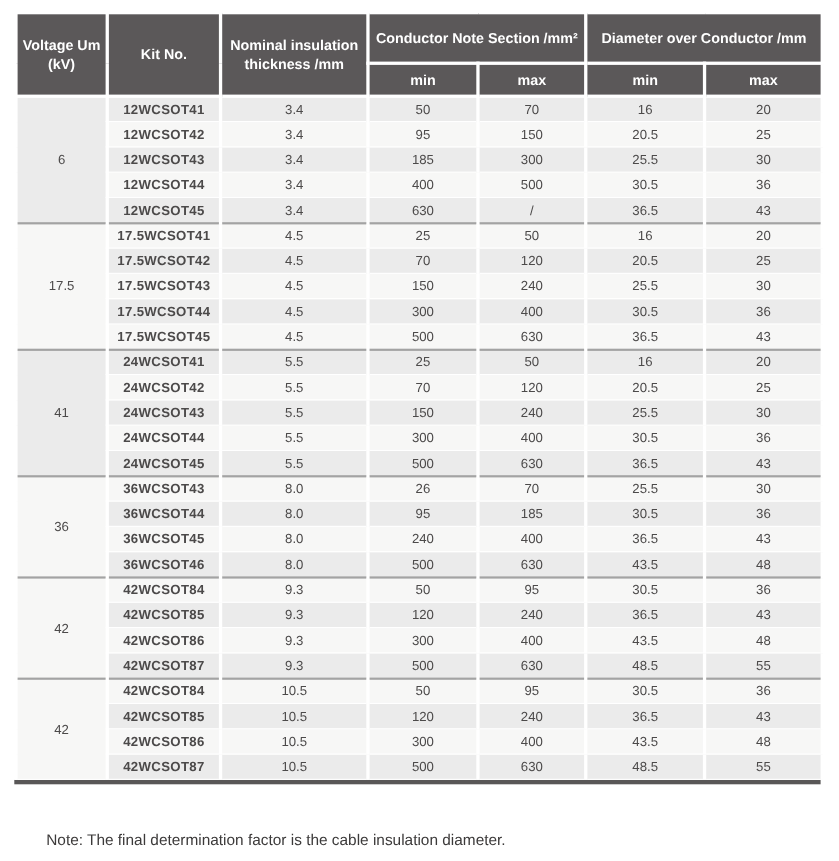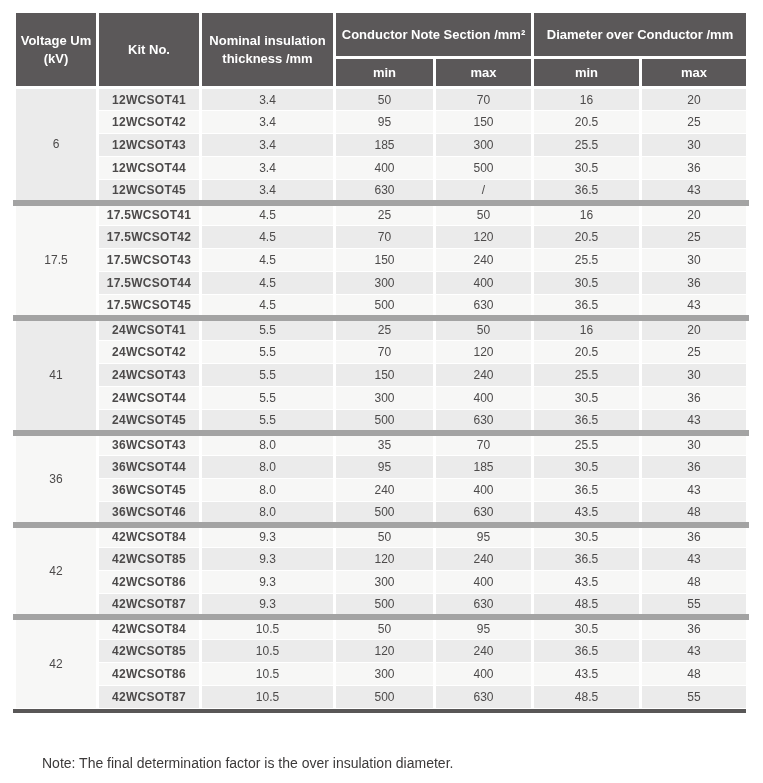--- a/index.html
+++ b/index.html
@@ -45,21 +45,21 @@
     color: #4c4a4a;
     text-align: center;
     vertical-align: middle;
     border: 1px solid #ffffff;
     border-left-width: 3px;
     border-right-width: 3px;
     padding: 0 2px;
   }
   tbody tr.dark td  { background: #ebebeb; }
   tbody tr.light td { background: #f7f7f6; }
-  tbody tr.group-start td { border-top: 6px solid #a3a3a3; margin-top: 22px; }
+  tbody tr.group-start td { border-top: 2px solid #a3a3a3; margin-top: 22px; }
   tbody td.voltage-cell { background: #ededec; }
   tbody td.kit-cell { letter-spacing: 0.3px; font-weight: bold; }
 
   
   .note {
     position: absolute;
     left: 42px;
     top: 755px;
     font-size: 14px;
     color: #3c3a3a;
@@ -217,21 +217,21 @@
             <td>5.5</td>
             <td>500</td>
             <td>630</td>
             <td>36.5</td>
             <td>43</td>
           </tr>
           <tr class="light group-start">
             <td rowspan="4" class="voltage-cell">36</td>
             <td class="kit-cell">36WCSOT43</td>
             <td>8.0</td>
-            <td>35</td>
+            <td>26</td>
             <td>70</td>
             <td>25.5</td>
             <td>30</td>
           </tr>
           <tr class="dark">
             <td class="kit-cell">36WCSOT44</td>
             <td>8.0</td>
             <td>95</td>
             <td>185</td>
             <td>30.5</td>
@@ -316,15 +316,15 @@
             <td>10.5</td>
             <td>500</td>
             <td>630</td>
             <td>48.5</td>
             <td>55</td>
           </tr>
         </tbody>
     </table>
   </div>
 
-  <p class="note">Note: The final determination factor is the over insulation diameter.</p>
+  <p class="note">Note: The final determination factor is the cable insulation diameter.</p>
 
 </div>
 
 </body></html>

